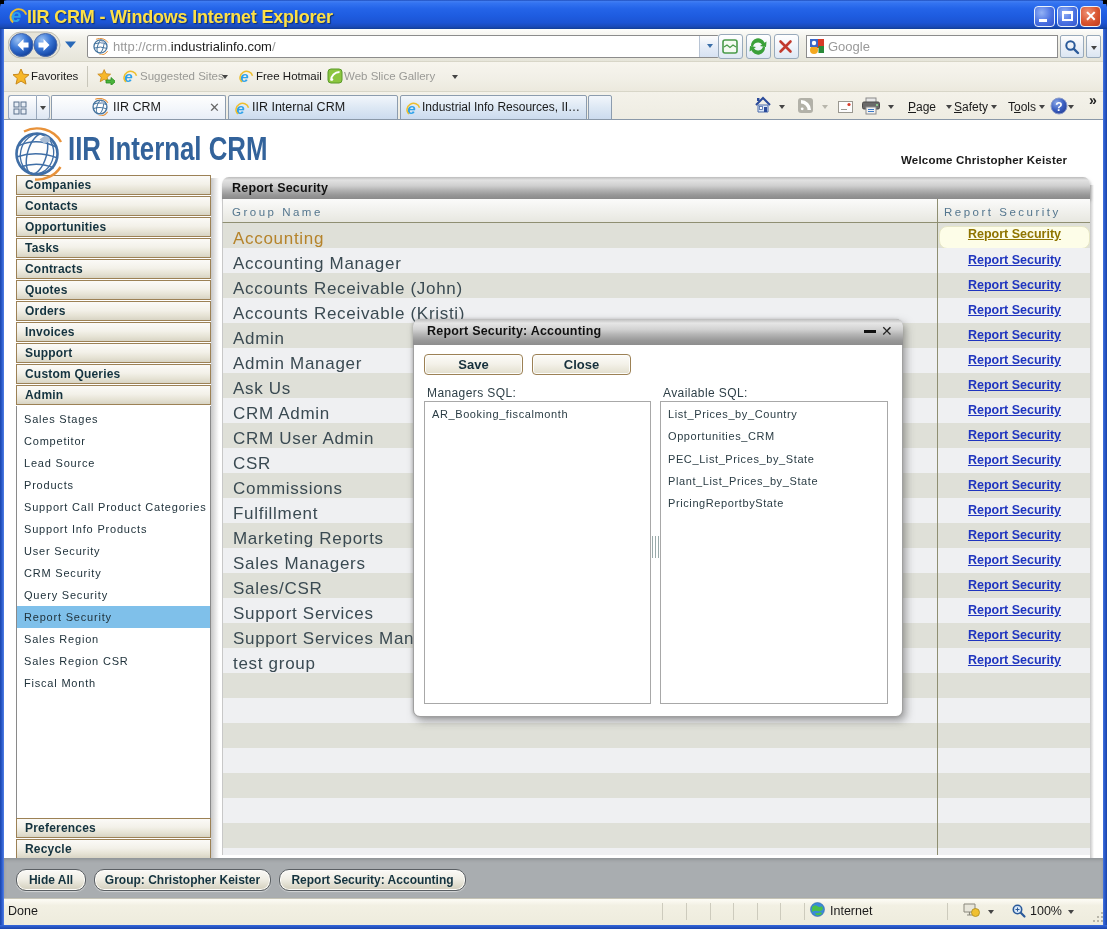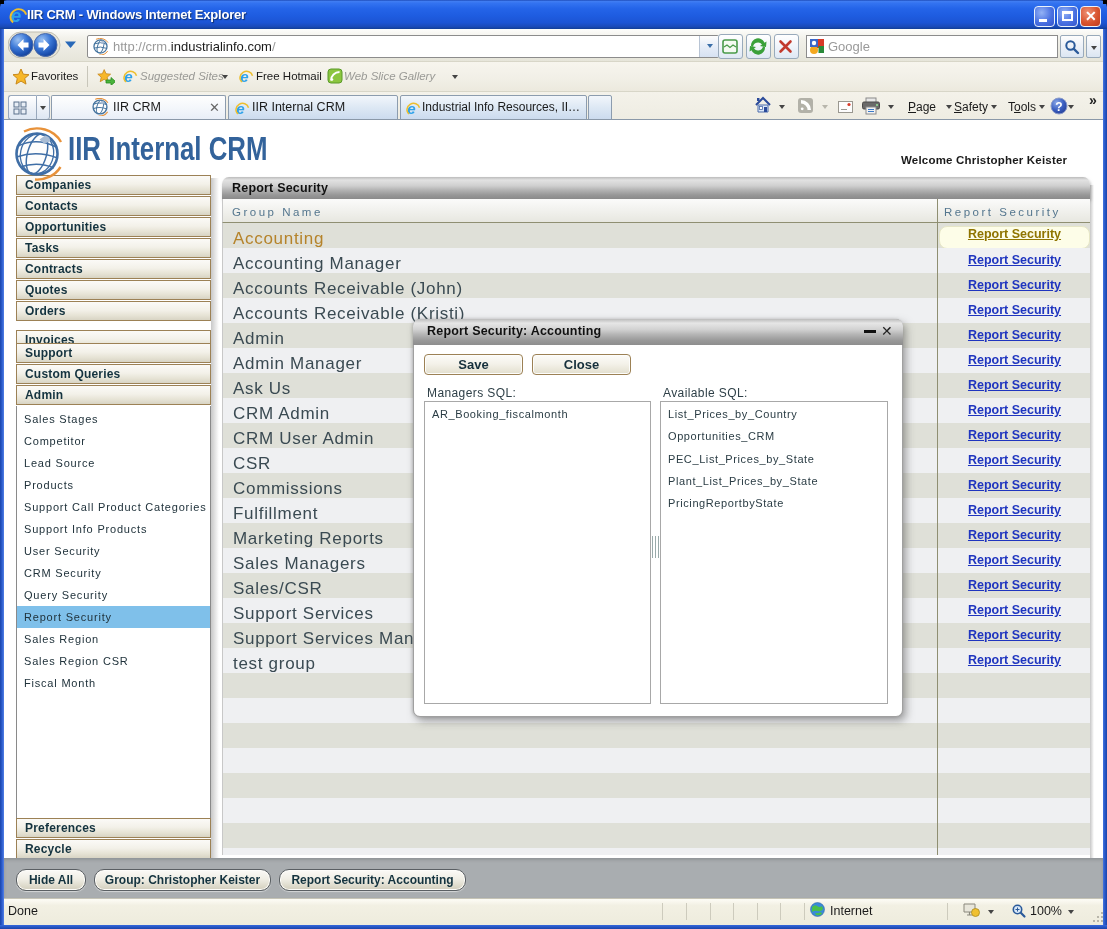--- a/index.html
+++ b/index.html
@@ -2,21 +2,21 @@
 <html><head>
 <meta charset="utf-8">
 <style>
 html,body{margin:0;padding:0;width:1107px;height:929px;overflow:hidden;background:#000;}
 body{font-family:"Liberation Sans", sans-serif;position:relative;}
 .abs{position:absolute;}
 
 #titlebar{left:0;top:0;width:1107px;height:29px;
  background:linear-gradient(180deg,#1e4cb8 0%,#3f7cf2 5%,#3272f0 12%,#2464e8 30%,#1e5ce0 55%,#1c54d4 78%,#1a4ab8 92%,#123e96 100%);
  border-radius:7px 7px 0 0;}
-#titletxt{left:27px;top:7px;font-size:13px;font-weight:bold;color:#ffffff;letter-spacing:-.2px;
+#titletxt{left:27px;top:7px;font-size:18px;font-weight:bold;color:#fde047;letter-spacing:-.2px;
  text-shadow:1px 1px 1px #10306e;}
 .wbtn{top:6px;width:21px;height:21px;border-radius:4px;border:1px solid #eaf2fb;box-sizing:border-box;}
 #btnmin,#btnmax{background:radial-gradient(circle at 35% 30%,#93b2f5 0%,#4a71e2 55%,#3354cc 100%);}
 #btnclose{background:radial-gradient(circle at 35% 30%,#ef9377 0%,#d8542f 55%,#c03a1c 100%);}
 .wglyph{color:#fff;font-weight:bold;}
 #leftborder{left:0;top:29px;width:5px;height:896px;background:linear-gradient(90deg,#1a44aa 0%,#2c5ccc 40%,#4a78e0 70%,#b8cdf2 100%);}
 #rightborder{left:1101px;top:29px;width:6px;height:896px;background:linear-gradient(90deg,#b8cdf2 0%,#4a78e0 30%,#2c5ccc 60%,#1a44aa 100%);}
 #bottomborder{left:0;top:925px;width:1107px;height:4px;background:linear-gradient(180deg,#3468dc,#1a44aa);}
 
 #navbar{left:4px;top:29px;width:1099px;height:33px;background:linear-gradient(180deg,#fdfdfb 0%,#f2f1ea 30%,#ebeae1 70%,#e6e5da 100%);border-bottom:1px solid #d8d6c8;box-sizing:border-box;}
@@ -25,21 +25,21 @@
 #addrtxt b{color:#1a1a1a;font-weight:normal;}
 #addrdrop{left:699px;top:36px;width:19px;height:21px;background:linear-gradient(180deg,#fdfdfd,#e8eef8 45%,#d7e2f2);border-left:1px solid #b8c4d4;}
 .navsmall{top:34px;width:25px;height:25px;border:1px solid #9ab;border-radius:3px;background:linear-gradient(180deg,#fff,#f0f4fa 50%,#dfe8f4);box-sizing:border-box;}
 #searchbox{left:806px;top:35px;width:252px;height:23px;background:#fff;border:1px solid #8c8c8c;box-sizing:border-box;}
 #searchtxt{left:828px;top:39px;font-size:13px;color:#9a9a9a;}
 #searchbtn{left:1060px;top:35px;width:24px;height:23px;background:linear-gradient(180deg,#fdfdfd,#eef2f8 45%,#dce6f2);border:1px solid #9ab;box-sizing:border-box;border-radius:2px;}
 #searchdrop{left:1086px;top:35px;width:15px;height:23px;background:linear-gradient(180deg,#fdfdfd,#eef2f8 45%,#dce6f2);border:1px solid #9ab;box-sizing:border-box;border-radius:2px;}
 
 #favbar{left:4px;top:62px;width:1099px;height:30px;background:linear-gradient(180deg,#f7f5ee 0%,#f1efe6 60%,#ece9de 100%);border-bottom:1px solid #d8d6c8;box-sizing:border-box;}
 .favtxt{top:70px;font-size:11.5px;color:#1a1a1a;}
-.favgray{color:#9a9a96;font-style:italic;}
+.favgray{color:#9a9a96;}
 .vsep{top:66px;width:1px;height:21px;background:#c8c6ba;}
 .caret{width:0;height:0;border-left:3.5px solid transparent;border-right:3.5px solid transparent;border-top:4px solid #444;}
 
 #tabbar{left:4px;top:92px;width:1099px;height:28px;background:linear-gradient(180deg,#f4f2ea 0%,#eeece2 100%);}
 #tabline{left:4px;top:119px;width:1099px;height:1px;background:#8a98a8;}
 #qtab{left:8px;top:95px;width:28px;height:25px;border:1px solid #98a8bc;border-right:none;border-radius:3px 0 0 3px;background:linear-gradient(180deg,#fff,#eef2f8 50%,#dde6f2);box-sizing:border-box;}
 #qtabdrop{left:36px;top:95px;width:14px;height:25px;border:1px solid #98a8bc;border-radius:0 3px 3px 0;background:linear-gradient(180deg,#fff,#eef2f8 50%,#dde6f2);box-sizing:border-box;}
 .tab{top:95px;height:25px;border:1px solid #8c9cae;border-radius:2px 2px 0 0;box-sizing:border-box;font-size:13px;color:#1a1a1a;}
 .tabactive{background:linear-gradient(180deg,#fefefe 0%,#f4f7fb 50%,#e8eef7 100%);border-bottom:1px solid #e8eef7;}
 .tabback{background:linear-gradient(180deg,#f2f6fb 0%,#dde8f4 50%,#ccdbee 100%);}
@@ -258,21 +258,21 @@
   </div>
 <div class="abs" id="vline"></div>
 
 <div class="abs sbtn" style="top:175px;">Companies</div>
 <div class="abs sbtn" style="top:196px;">Contacts</div>
 <div class="abs sbtn" style="top:217px;">Opportunities</div>
 <div class="abs sbtn" style="top:238px;">Tasks</div>
 <div class="abs sbtn" style="top:259px;">Contracts</div>
 <div class="abs sbtn" style="top:280px;">Quotes</div>
 <div class="abs sbtn" style="top:301px;">Orders</div>
-<div class="abs sbtn" style="top:322px;margin-top:8px;">Invoices</div>
+<div class="abs sbtn" style="top:322px;">Invoices</div>
 <div class="abs sbtn" style="top:343px;">Support</div>
 <div class="abs sbtn" style="top:364px;">Custom Queries</div>
 <div class="abs sbtn" style="top:385px;">Admin</div>
 <div class="abs" id="sublist"></div>
 <div class="abs subitem" style="top:408px;">Sales Stages</div>
 <div class="abs subitem" style="top:430px;">Competitor</div>
 <div class="abs subitem" style="top:452px;">Lead Source</div>
 <div class="abs subitem" style="top:474px;">Products</div>
 <div class="abs subitem" style="top:496px;">Support Call Product Categories</div>
 <div class="abs subitem" style="top:518px;">Support Info Products</div>

